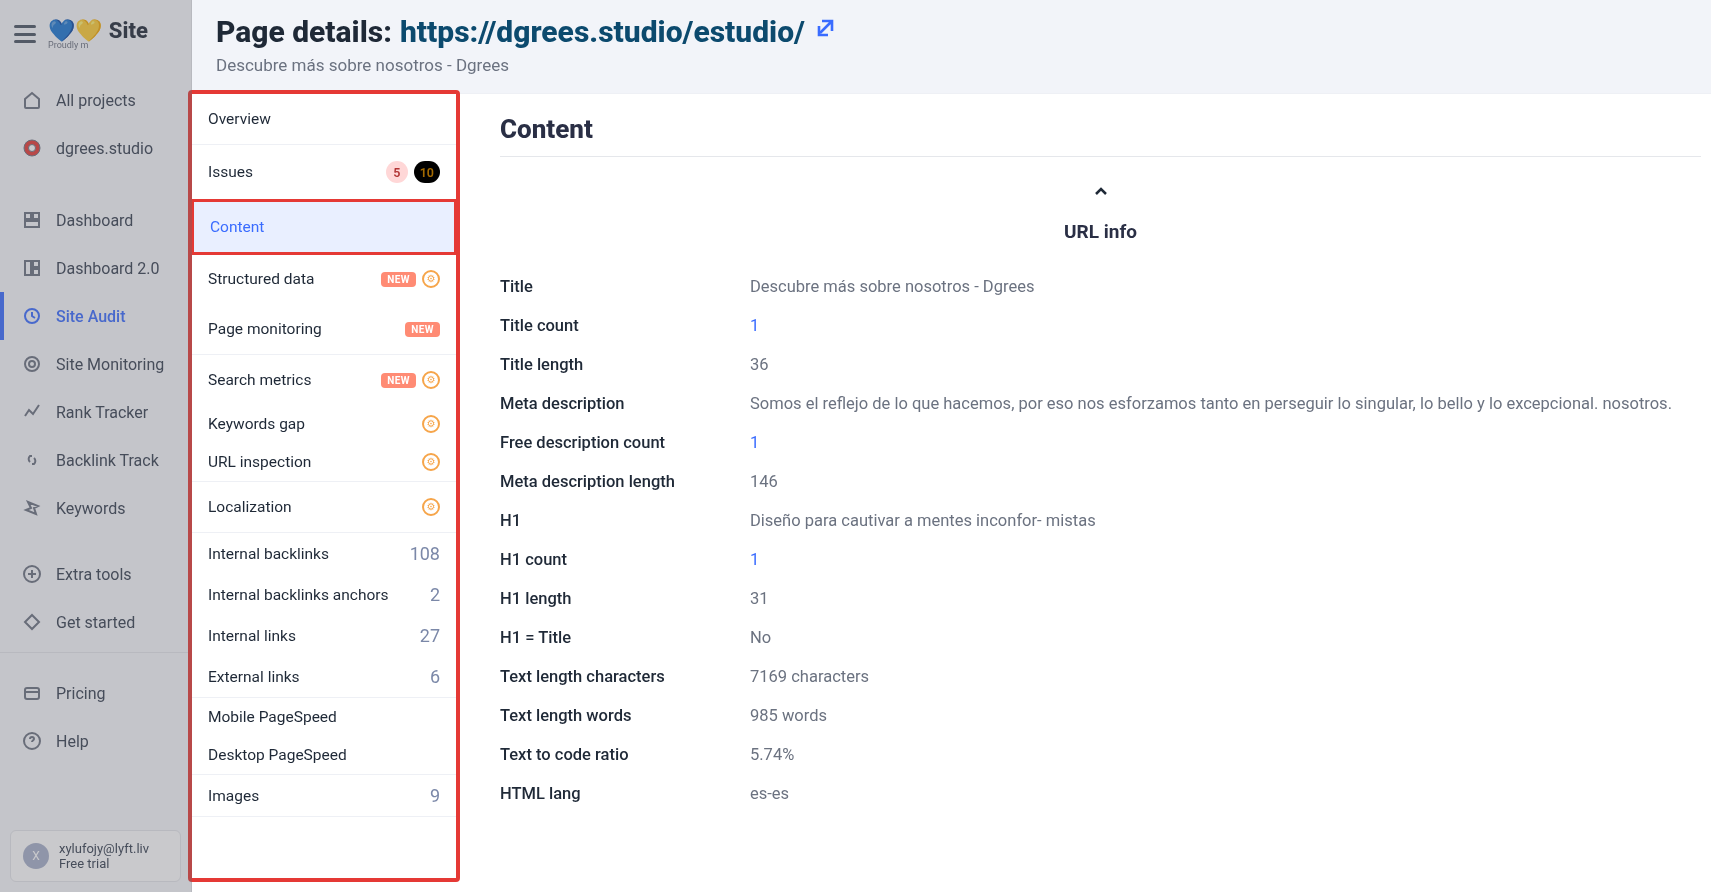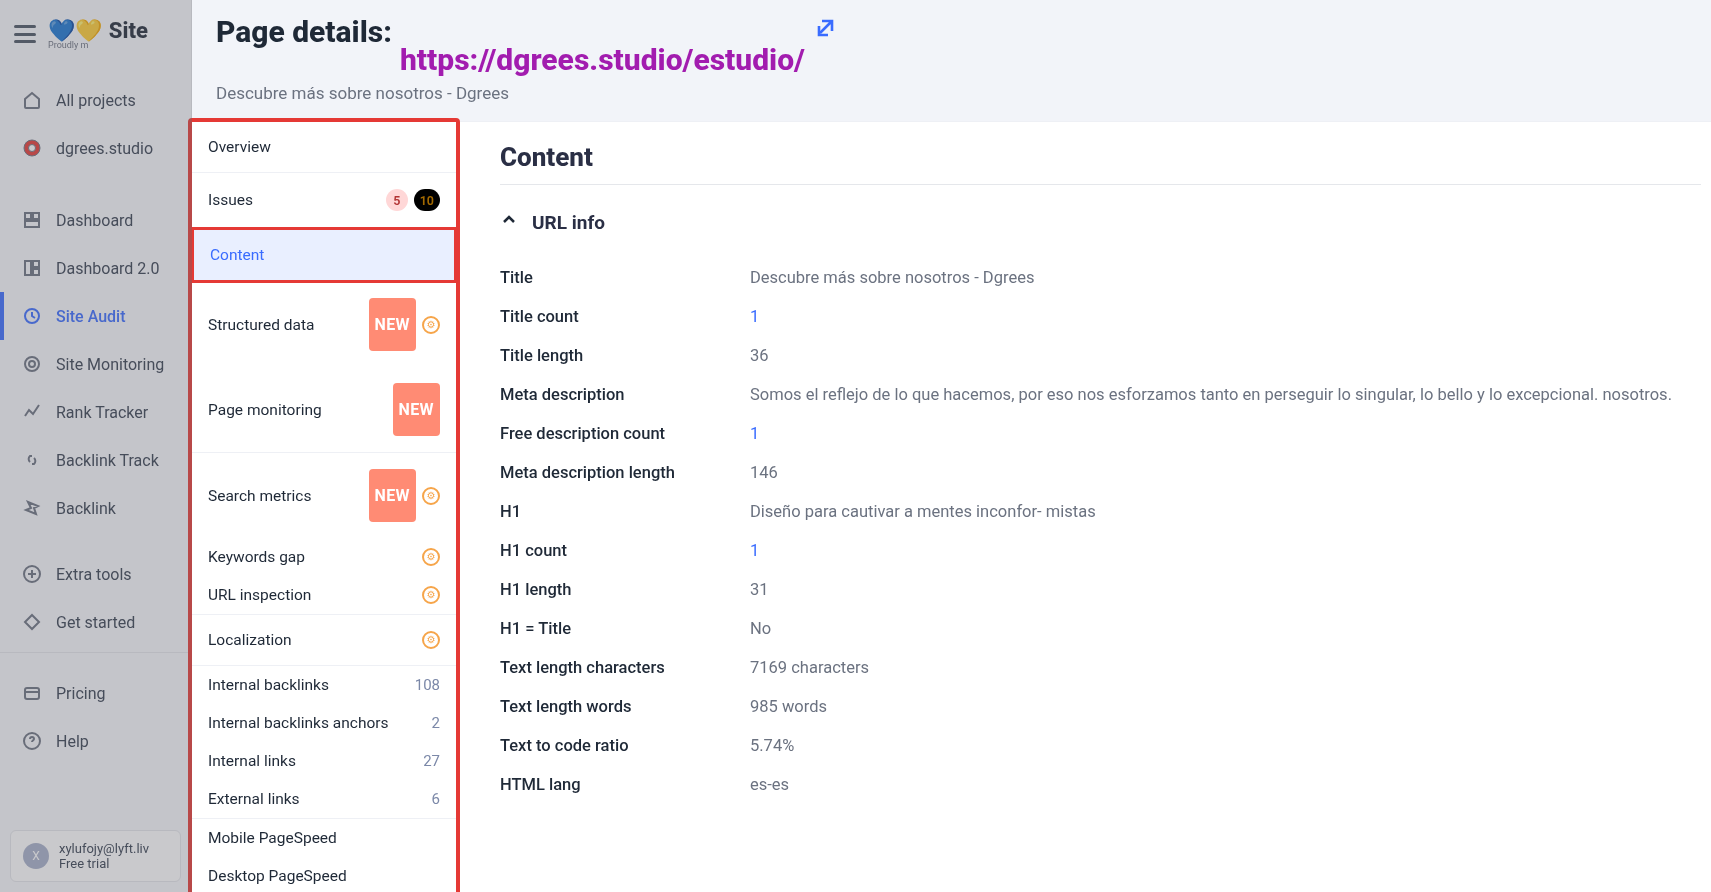--- a/index.html
+++ b/index.html
@@ -87,22 +87,21 @@
     border-bottom:1px solid #eef0f5;
   }
   .page-title {
     font-size:30px;
     font-weight:800;
     color:#1f2937;
     display:flex;
     gap:8px;
   }
   .page-title .url {
-    color:#a21caf;
-    margin-top:28px;
+    color:#0c4a6e;
   }
   .ext-icon { color:#3a6cff; }
   .page-subtitle {
     font-size:17px;
     color:#6b7280;
     margin-top:6px;
   }
   
   
   .content-wrap {
@@ -136,24 +135,24 @@
     color:#3a6cff;
     border:3px solid #e53935;
     margin:-1px;
     position:relative;
     z-index:2;
   }
   .tab-badges { display:flex; gap:6px; align-items:center;}
   .badge-count { min-width:22px; height:22px; border-radius:11px; display:flex; align-items:center; justify-content:center; font-size:12.5px; font-weight:600; padding:0 6px;}
   .badge-red { background:#ffd7d7; color:#b23434; }
   .badge-yel { background:#000000; color:#a46a00; }
-  .badge-new { background:#ff8b74; color:#fff; font-size:16px; font-weight:700; padding:17px 6px; border-radius:4px; letter-spacing:0.4px;}
+  .badge-new { background:#ff8b74; color:#fff; font-size:10px; font-weight:700; padding:2px 6px; border-radius:4px; letter-spacing:0.4px;}
   .gear-icon { width:18px; height:18px; border:2px solid #f6a54a; border-radius:50%; display:flex; align-items:center; justify-content:center; }
   .gear-icon::after { content:"⚙"; color:#f6a54a; font-size:10px; line-height:1;}
-  .metric-num { color:#7b88a8; font-size:15px;}
+  .metric-num { color:#7b88a8; font-size:18px;}
   
   
   .content-main {
     flex:1;
     padding: 20px 10px 20px 40px;
     overflow-y:auto;
   }
   .content-h {
     font-size:26px;
     font-weight:800;
@@ -164,20 +163,21 @@
   
   .section-header {
     display:flex;
     align-items:center;
     gap:14px;
     font-size:19px;
     font-weight:700;
     color:#2a2f45;
     cursor:pointer;
     padding:8px 0;
+    flex-direction:column;
   }
   .chev { transition: transform .2s; }
   
   .kv-table { margin-top:16px; }
   .kv-row { display:flex; padding:10px 0; font-size:16.5px;}
   .kv-key { width:250px; flex-shrink:0; color:#1f2937; font-weight:500;}
   .kv-val { color:#4b5563; }
   .kv-val.link { color:#3a6cff; }
   .kv-val.muted { color:#6b7280; }
 </style>
@@ -274,21 +274,21 @@
           </svg>
         </span>
       <span>Backlink Track</span>
     </div>
     <div class="sidebar-item">
       <span class="sidebar-icon">
           <svg width="20" height="20" fill="none" stroke-width="2">
             <path d="M6 4l3 6-5 2 10 4-2-6 4-2z"></path>
           </svg>
         </span>
-      <span>Backlink</span>
+      <span>Keywords</span>
     </div>
   </div>
 
   <div class="sidebar-group" style="margin-top:18px;">
     <div class="sidebar-item">
       <span class="sidebar-icon">
           <svg width="20" height="20" fill="none" stroke-width="2">
             <circle cx="10" cy="10" r="8"></circle>
             <path d="M10 6v8M6 10h8"></path>
           </svg>

